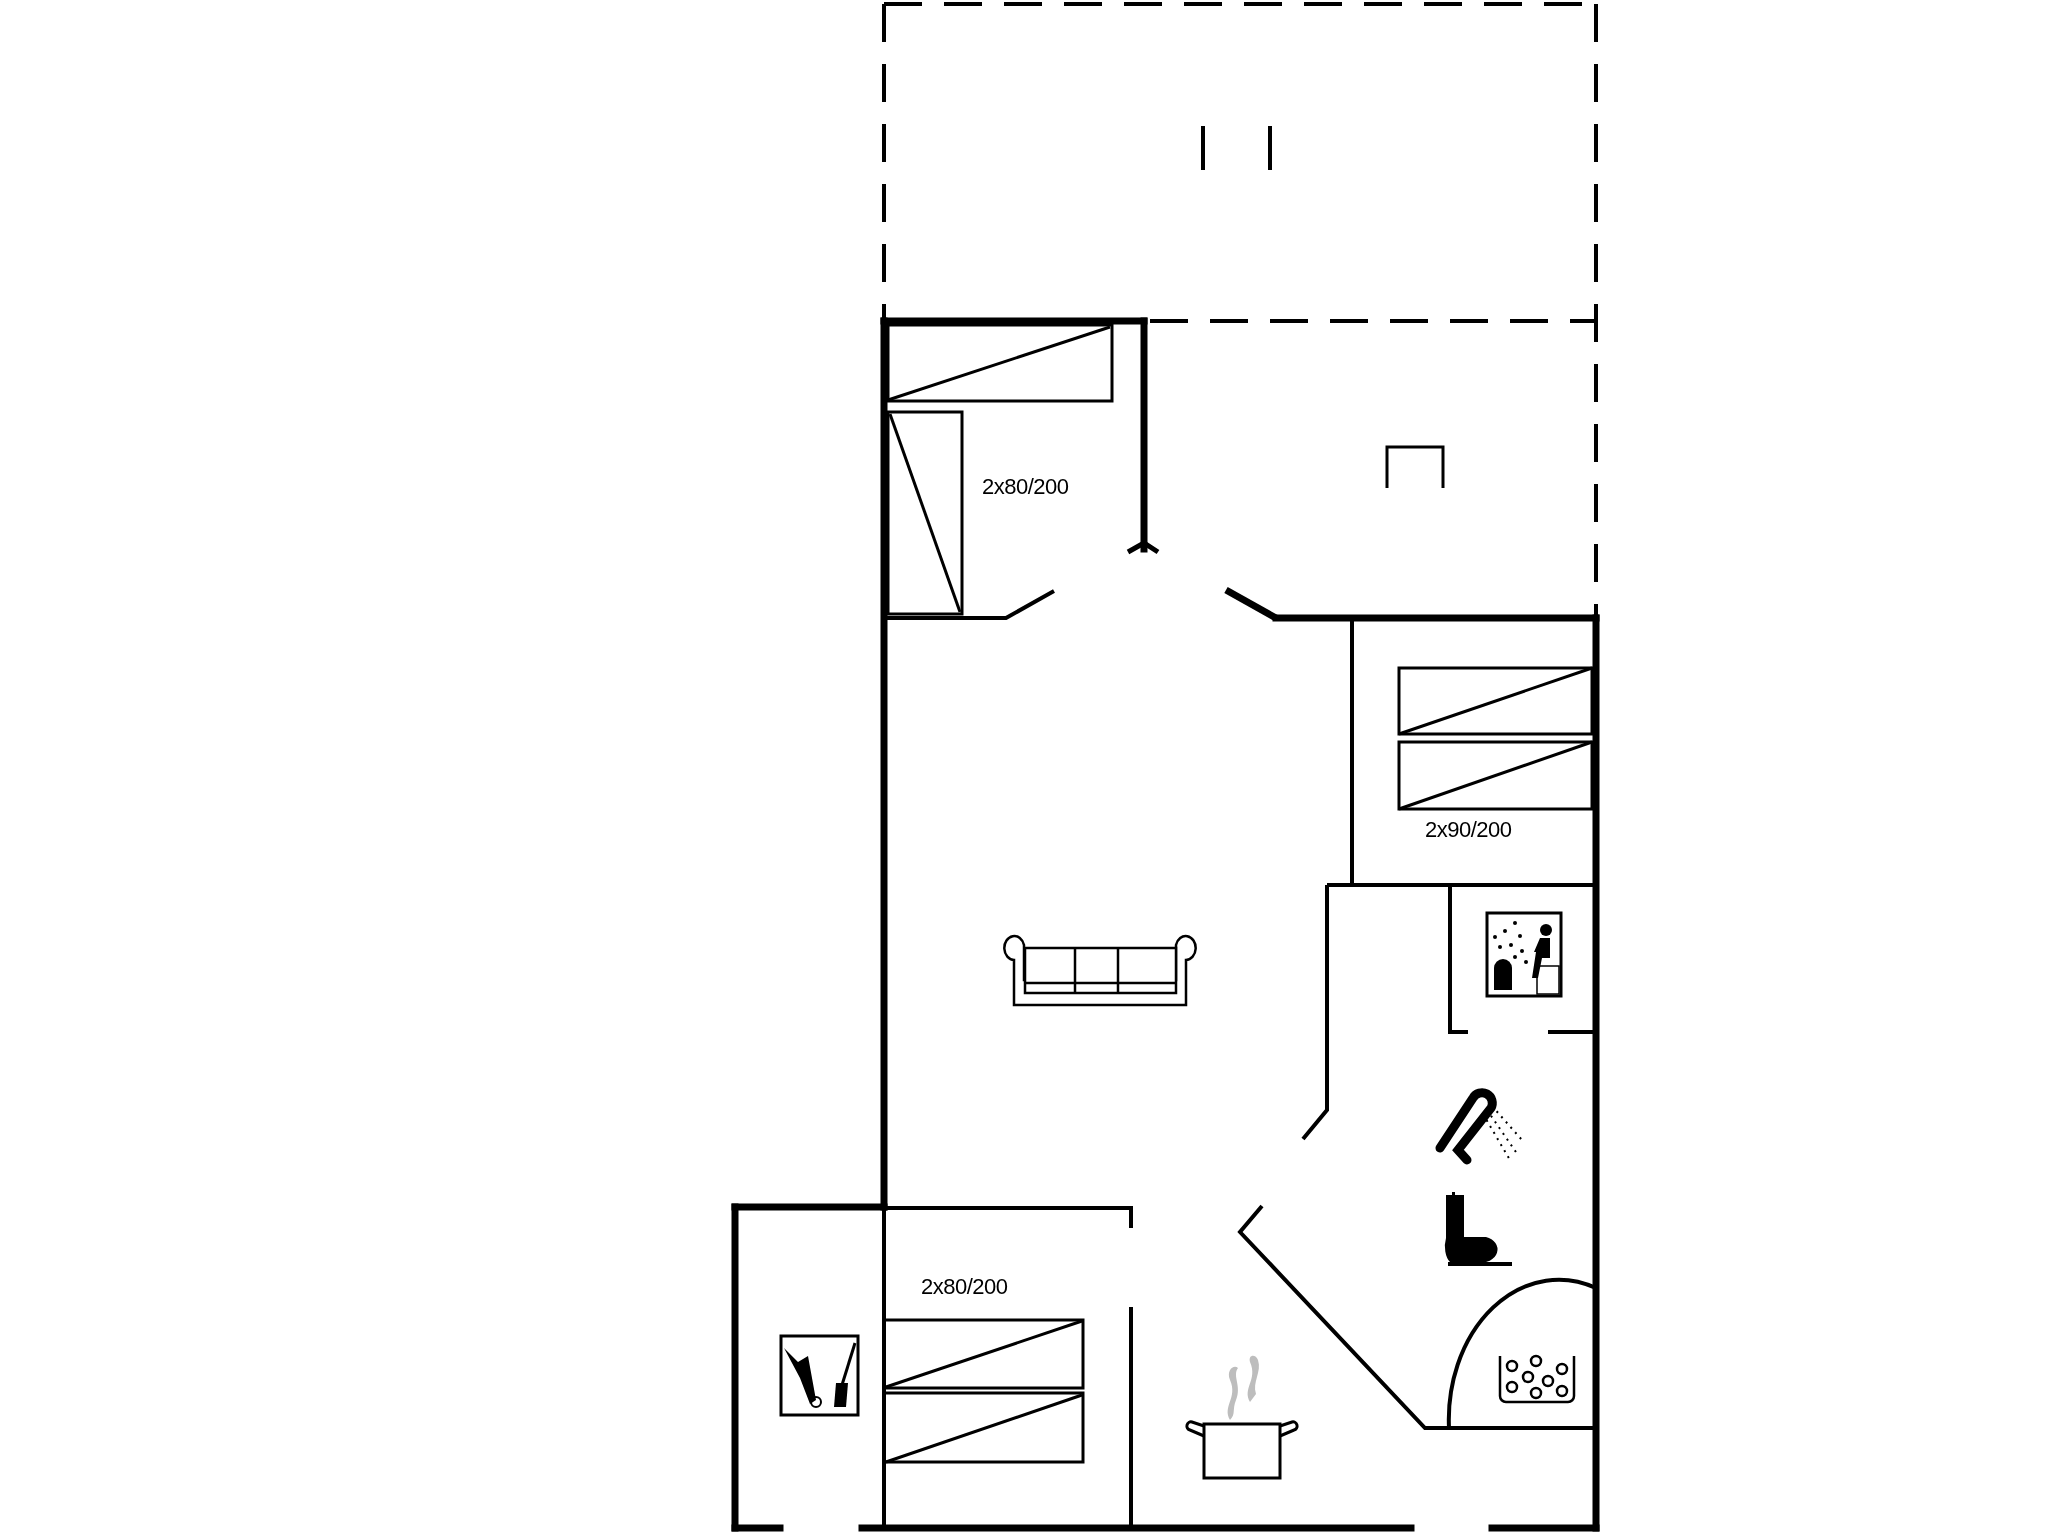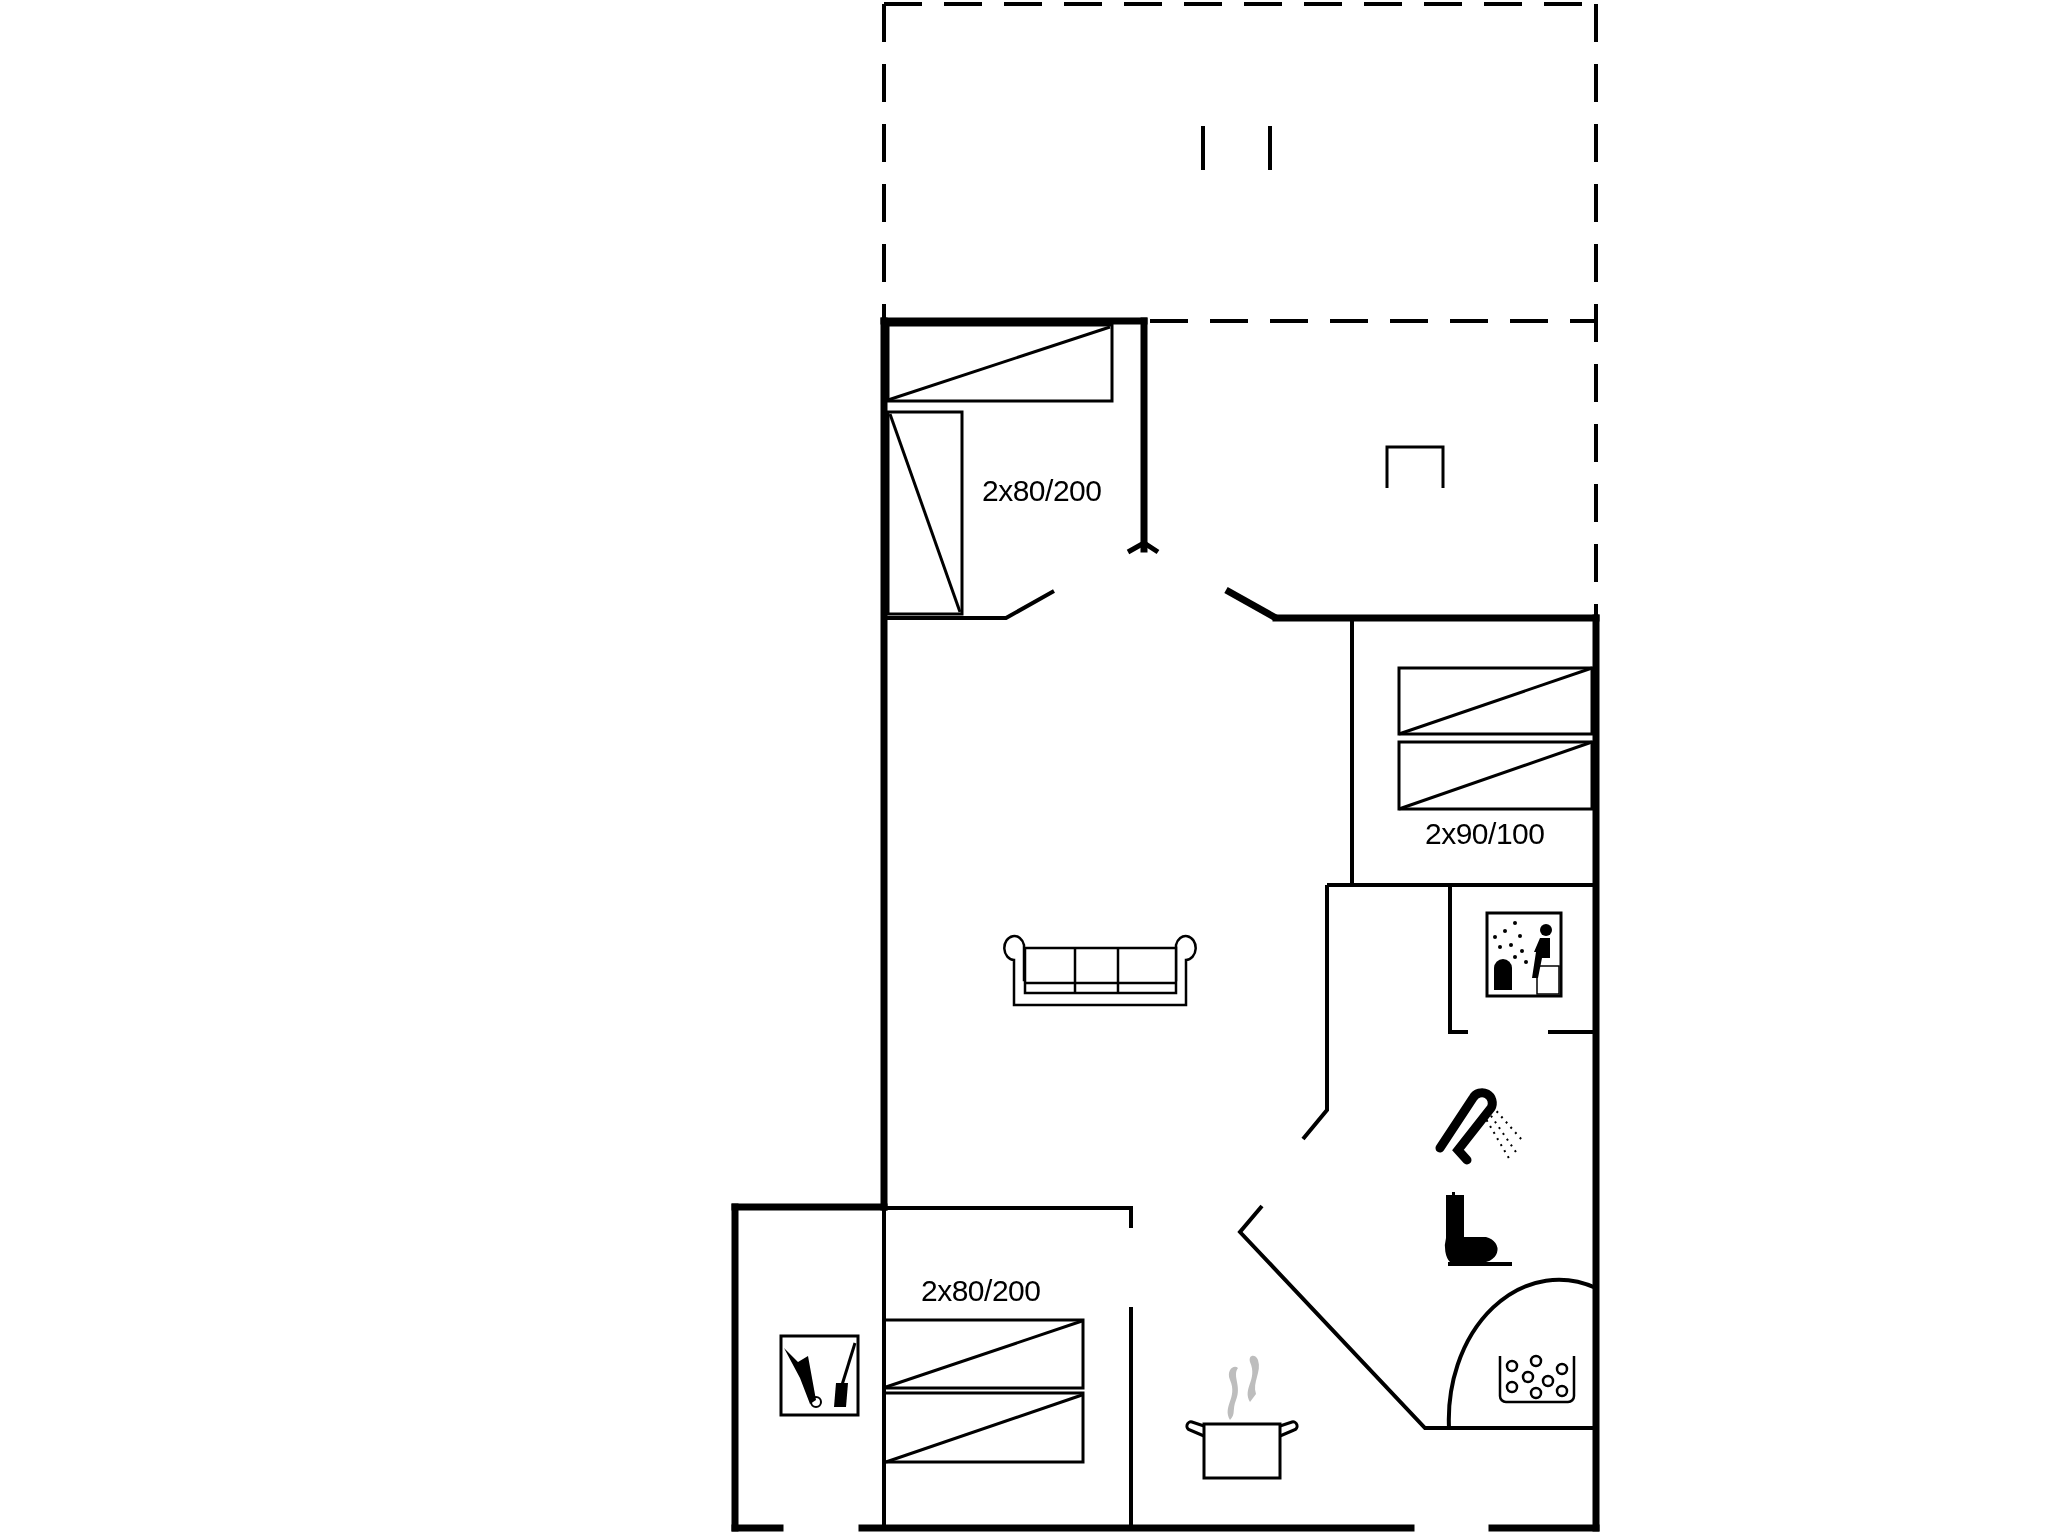--- a/index.html
+++ b/index.html
@@ -1,18 +1,18 @@
 <!DOCTYPE html>
 <html><head>
 <meta charset="utf-8">
 <style>
   html, body { margin: 0; padding: 0; background: #ffffff; }
   body { width: 2048px; height: 1536px; position: relative; overflow: hidden; font-family: "Liberation Sans", sans-serif; }
   svg { position: absolute; left: 0; top: 0; }
-  .label { position: absolute; font-family: "Liberation Sans", sans-serif; font-size: 30px; color: #000; white-space: nowrap; letter-spacing: -0.5px; }
+  .label { position: absolute; font-family: "Liberation Sans", sans-serif; font-size: 22px; color: #000; white-space: nowrap; letter-spacing: -0.5px; }
 </style>
 </head>
 <body>
 
 <svg width="2048" height="1536" viewBox="0 0 2048 1536">
 
   <g stroke="#000" stroke-width="4" fill="none" stroke-dasharray="38 22">
     <line x1="884" y1="4" x2="1596" y2="4"></line>
     <line x1="884" y1="4" x2="884" y2="321"></line>
     <line x1="1596" y1="4" x2="1596" y2="618"></line>
@@ -143,14 +143,14 @@
   <g>
     <rect x="781" y="1336" width="77" height="79" fill="#fff" stroke="#000" stroke-width="3"></rect>
     <path d="M784 1348 l14 14 l10 -6 l8 44 l-6 4 l-10 -26 z" fill="#000"></path>
     <circle cx="816" cy="1402" r="5" fill="none" stroke="#000" stroke-width="2"></circle>
     <line x1="855" y1="1343" x2="842" y2="1385" stroke="#000" stroke-width="3"></line>
     <path d="M836 1383 h12 l-2 24 h-12 z" fill="#000"></path>
   </g>
 </svg>
 
 <div class="label" style="left:982px; top:474px;">2x80/200</div>
-<div class="label" style="left:1425px; top:817px;">2x90/100</div>
+<div class="label" style="left:1425px; top:817px;">2x90/200</div>
 <div class="label" style="left:921px; top:1274px;">2x80/200</div>
 
 </body></html>

